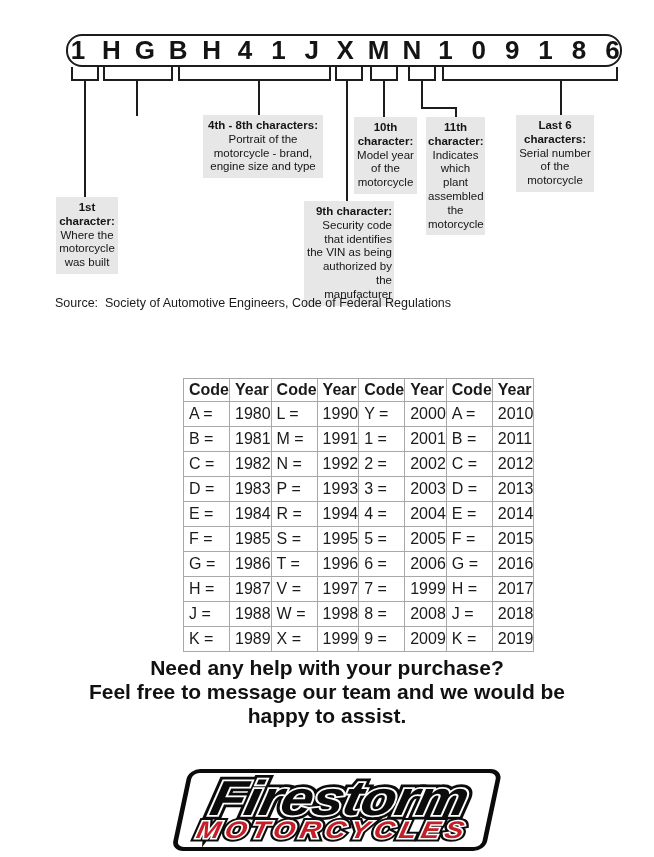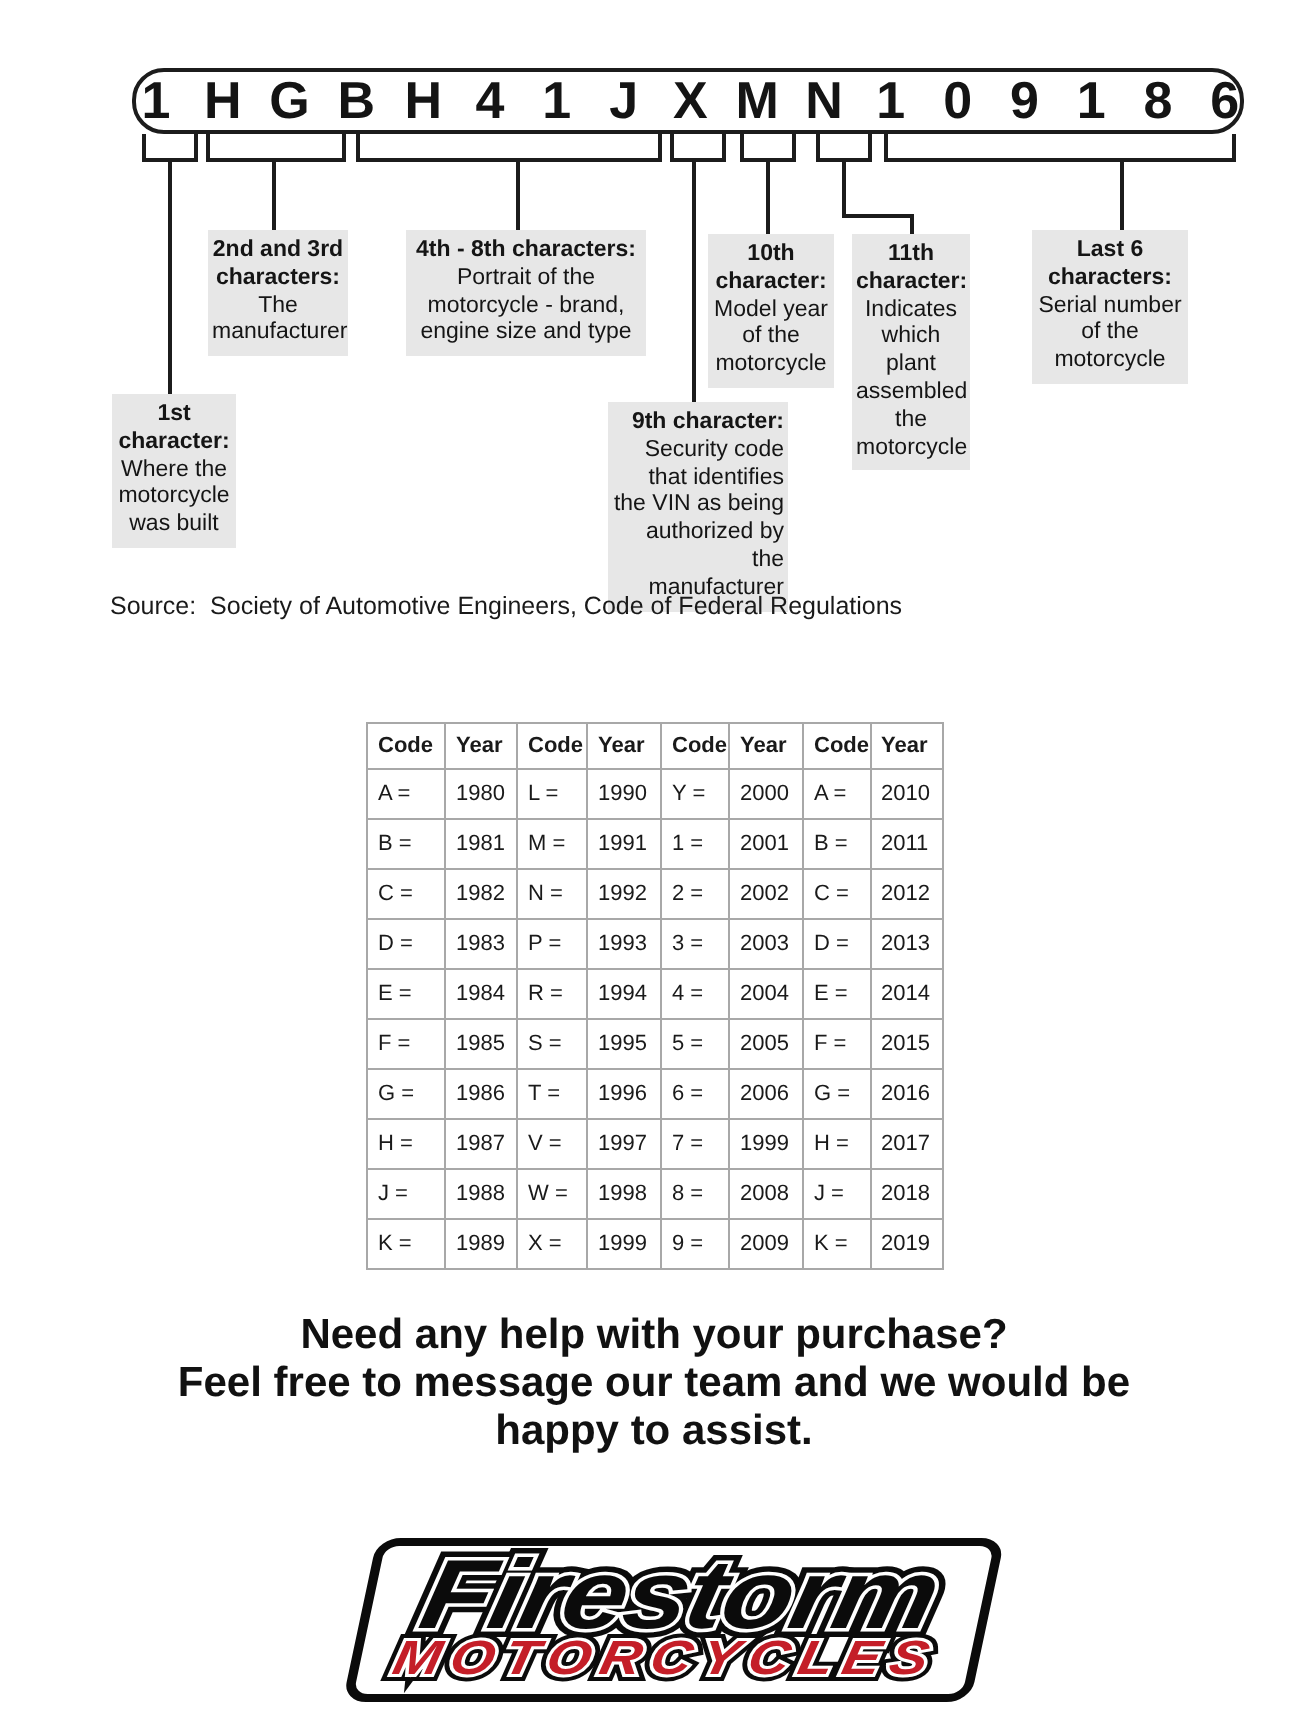--- a/index.html
+++ b/index.html
@@ -50,22 +50,22 @@
   .c4{left:304px;top:201px;width:90px;text-align:right;}
   .c5{left:354px;top:117px;width:63px;}
   .c6{left:426px;top:117px;width:59px;}
   .c7{left:516px;top:115px;width:78px;}
   
   .source-note{
     position:absolute;left:55px;top:296px;font-size:12.5px;color:#1a1a1a;white-space:pre;
   }
   
   .year-table{
-    position:absolute;left:183px;top:361px;border-collapse:collapse;
-    font-size:11px;color:#1a1a1a;table-layout:fixed;
+    position:absolute;left:183px;top:378px;border-collapse:collapse;
+    font-size:16px;color:#1a1a1a;table-layout:fixed;
   }
   .year-table th,.year-table td{
     border:1px solid #a8a8a8;text-align:left;padding:0 0 0 5px;
     overflow:hidden;white-space:nowrap;
   }
   .year-table th{font-weight:bold;height:22px;}
   .year-table td{height:24px;font-weight:normal;}
   col.wc1{width:39px;} col.wy1{width:36px;}
   col.wc2{width:35px;} col.wy2{width:37px;}
   col.wc3{width:34px;} col.wy3{width:37px;}
@@ -132,24 +132,20 @@
   <div class="stem s5"></div>
   <div class="stem s6a"></div>
   <div class="stem s6h"></div>
   <div class="stem s6b"></div>
   <div class="stem s7"></div>
 
   <div class="callout c1">
     <span class="c-title">1st character:</span>
     <span class="c-body">Where the motorcycle was built</span>
   </div>
-  <div class="callout c2">
-    <span class="c-title">2nd and 3rd characters:</span>
-    <span class="c-body">The manufacturer</span>
-  </div>
   <div class="callout c3">
     <span class="c-title">4th - 8th characters:</span>
     <span class="c-body">Portrait of the motorcycle - brand, engine size and type</span>
   </div>
   <div class="callout c4">
     <span class="c-title">9th character:</span>
     <span class="c-body">Security code that identifies the VIN as being authorized by the manufacturer</span>
   </div>
   <div class="callout c5">
     <span class="c-title">10th character:</span>

